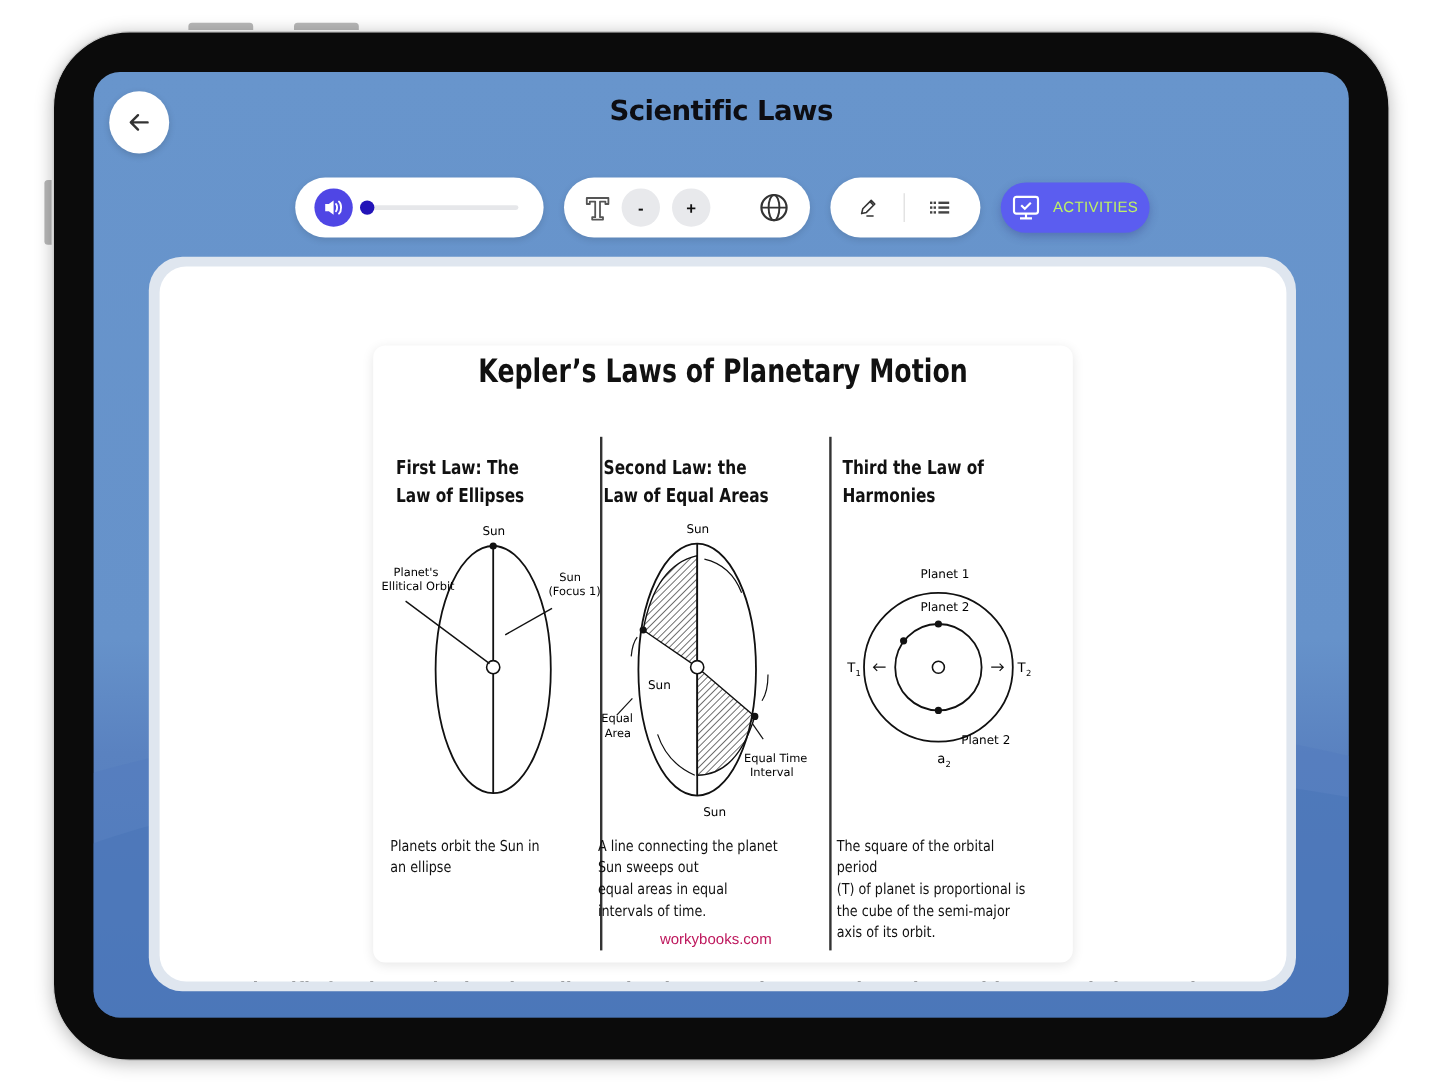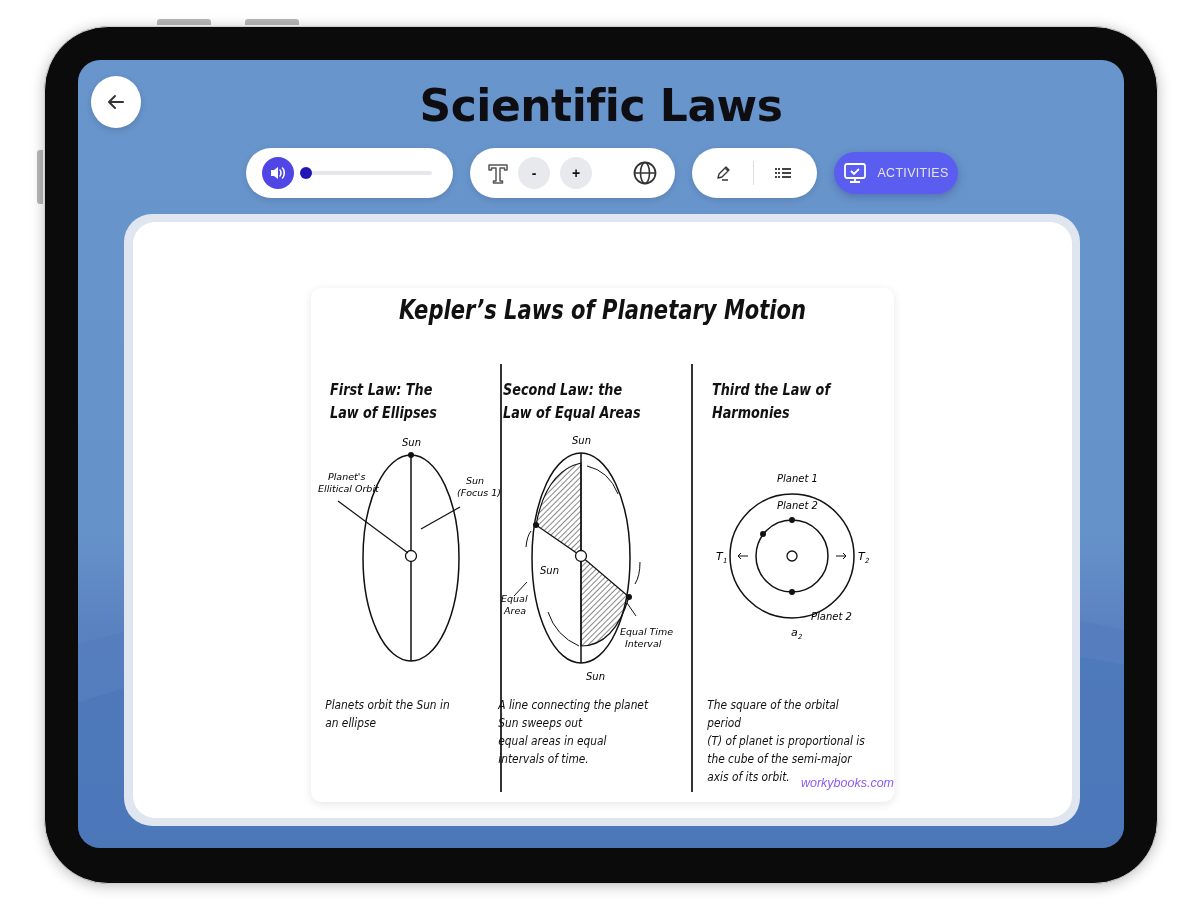--- a/index.html
+++ b/index.html
@@ -5,39 +5,39 @@
   html, body { margin:0; padding:0; }
   body { width:1200px; height:906px; background:#ffffff; position:relative; overflow:hidden; font-family:"Liberation Sans", sans-serif; }
   .btn-top { position:absolute; top:19px; height:6px; width:54px; background:#b8b8b8; border-radius:3px 3px 0 0; }
   .btn-side { position:absolute; left:37px; top:150px; width:6px; height:54px; background:#b8b8b8; border-radius:3px 0 0 3px; }
   .device { position:absolute; left:44px; top:26px; width:1114px; height:858px; background:#0b0b0b; border-radius:64px; box-shadow:0 2px 14px rgba(0,0,0,0.25); border:1px solid #cfcfcf; box-sizing:border-box; }
   .screen { position:absolute; left:78px; top:60px; width:1046px; height:788px; border-radius:22px; overflow:hidden;
     background: linear-gradient(180deg, #6895cc 0%, #6692ca 60%, #5a82c0 72%, #4f7cbc 100%); }
   .wave1 { position:absolute; left:-200px; top:520px; width:1500px; height:400px; border-radius:50%; background:rgba(80,120,190,0.35); }
   .wave2 { position:absolute; left:-100px; top:570px; width:1400px; height:300px; border-radius:50%; background:rgba(72,115,182,0.45); }
   .back-btn { position:absolute; left:13px; top:16px; width:50px; height:52px; border-radius:50%; background:#fff; display:flex; align-items:center; justify-content:center; box-shadow:0 2px 6px rgba(0,0,0,0.15); cursor:pointer; }
-  .title { position:absolute; left:0; right:0; top:20px; text-align:center; font-family:"DejaVu Sans", sans-serif; font-weight:bold; font-size:44px; color:#0d0d12; letter-spacing:-0.5px; }
+  .title { position:absolute; left:0; right:0; top:20px; text-align:center; font-family:"DejaVu Sans", sans-serif; font-weight:bold; font-size:23px; color:#0d0d12; letter-spacing:-0.5px; }
   .pill { position:absolute; top:88px; height:50px; background:#fff; border-radius:25px; box-shadow:0 2px 6px rgba(0,0,0,0.12); display:flex; align-items:center; }
   .audio { left:168px; width:207px; }
   .audio .play { width:32px; height:32px; border-radius:50%; background:#4f46e5; margin-left:16px; display:flex; align-items:center; justify-content:center; cursor:pointer; }
   .audio .track { position:relative; margin-left:10px; width:128px; height:4px; background:#e6e7ea; border-radius:2px; }
   .audio .thumb { position:absolute; left:-4px; top:-4px; width:12px; height:12px; background:#2314b8; border-radius:50%; }
   .textpill { left:392px; width:205px; }
   .round { width:32px; height:32px; border-radius:50%; background:#e8e9ec; display:flex; align-items:center; justify-content:center; font-weight:bold; font-size:14px; color:#111; cursor:pointer; }
   .toolpill { left:614px; width:125px; }
-  .activities { position:absolute; left:756px; top:92px; width:124px; height:42px; border-radius:21px; background:#5b5df0; color:#e5e5e5; display:flex; align-items:center; justify-content:center; gap:10px; font-size:12.5px; letter-spacing:0.3px; box-shadow:0 3px 8px rgba(40,40,120,0.3); cursor:pointer; }
+  .activities { position:absolute; left:756px; top:92px; width:124px; height:42px; border-radius:21px; background:#5b5df0; color:#bef264; display:flex; align-items:center; justify-content:center; gap:10px; font-size:12.5px; letter-spacing:0.3px; box-shadow:0 3px 8px rgba(40,40,120,0.3); cursor:pointer; }
   .card-outer { position:absolute; left:46px; top:154px; width:956px; height:612px; background:#dfe6ef; border-radius:28px; }
   .card-inner { position:absolute; left:9px; top:8px; width:939px; height:596px; background:#fff; border-radius:22px; overflow:hidden; }
-  .figure { position:absolute; left:178px; top:66px; width:583px; height:514px; background:#fff; border-radius:10px; box-shadow:0 2px 10px rgba(0,0,0,0.10);font-style:italic; }
+  .figure { position:absolute; left:178px; top:66px; width:583px; height:514px; background:#fff; border-radius:10px; box-shadow:0 2px 10px rgba(0,0,0,0.10); }
   .fig-title { position:absolute; left:0; right:0; top:6px; text-align:center; font-family:"DejaVu Sans", sans-serif; font-size:27px; font-weight:bold; transform:scaleX(0.78); color:#111; }
   .col { position:absolute; top:76px; width:190px; height:430px; }
   .col-title { font-family:"DejaVu Sans", sans-serif; font-size:16px; font-weight:bold; line-height:23px; color:#111; transform:scaleX(0.8); margin-top:14px; }
   .col-desc { position:absolute; left:0; right:0; top:332px; font-family:"DejaVu Sans", sans-serif; font-size:12.5px; line-height:18px; color:#111; transform:scaleX(0.85); }
   .divider { position:absolute; top:76px; width:2px; height:428px; background:#333; }
-  .credit { position:absolute; left:0; right:0; top:488px; text-align:right; font-size:12.5px; color:#8b5cf6; }
+  .credit { position:absolute; left:0; right:12px; top:488px; text-align:center; font-size:12.5px; color:#be185d; }
   .cut-text { position:absolute; left:40px; top:586px; width:860px; height:14px; overflow:hidden; font-weight:bold; font-size:18px; color:#111; line-height:34px; white-space:nowrap; }
   svg text { font-family:"DejaVu Sans", sans-serif; }
 </style>
 </head>
 <body>
 
 <div class="btn-top" style="left:157px;"></div>
 <div class="btn-top" style="left:245px;"></div>
 <div class="btn-side"></div>
 
@@ -180,21 +180,21 @@
             <text x="141" y="221" font-size="9.5">Interval</text>
           </svg>
           <div class="col-desc">
             <div>A line connecting the planet</div>
             <div>Sun sweeps out</div>
             <div>equal areas in equal</div>
             <div>intervals of time.</div>
           </div>
         </div>
 
-        <div class="col" style="left:382px;">
+        <div class="col" style="left:372px;">
           <div class="col-title">
             <div>Third the Law of</div>
             <div>Harmonies</div>
           </div>
           <svg style="position:absolute;left:0;top:62px;" width="200" height="250" viewBox="0 0 200 250">
             <circle cx="99" cy="130" r="62" fill="none" stroke="#111" stroke-width="1.5"></circle>
             <circle cx="99" cy="130" r="36" fill="none" stroke="#111" stroke-width="1.5"></circle>
             <circle cx="99" cy="130" r="5" fill="#fff" stroke="#111" stroke-width="1.3"></circle>
             <circle cx="99" cy="94" r="3" fill="#111"></circle>
             <circle cx="70" cy="108" r="3" fill="#111"></circle>

